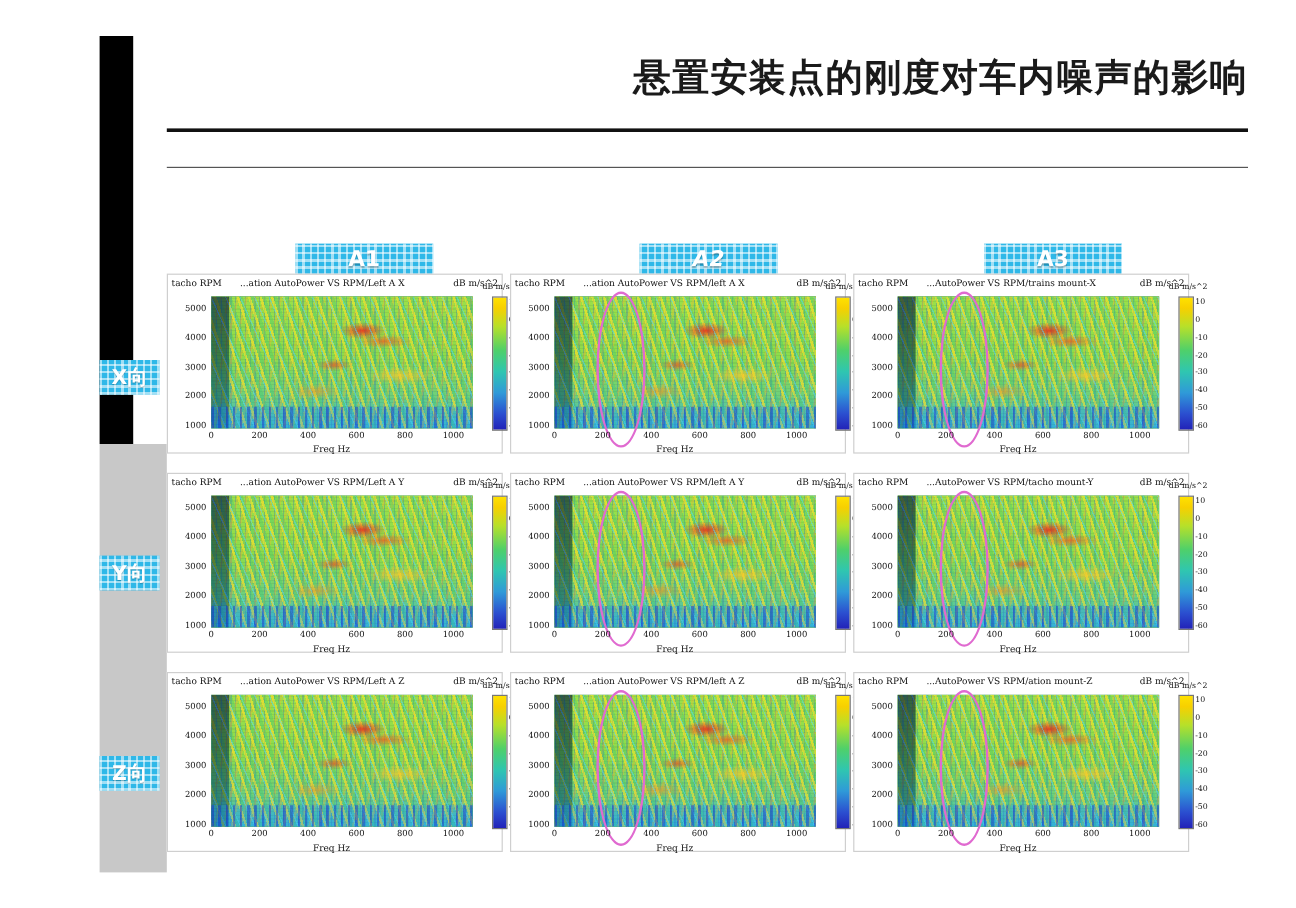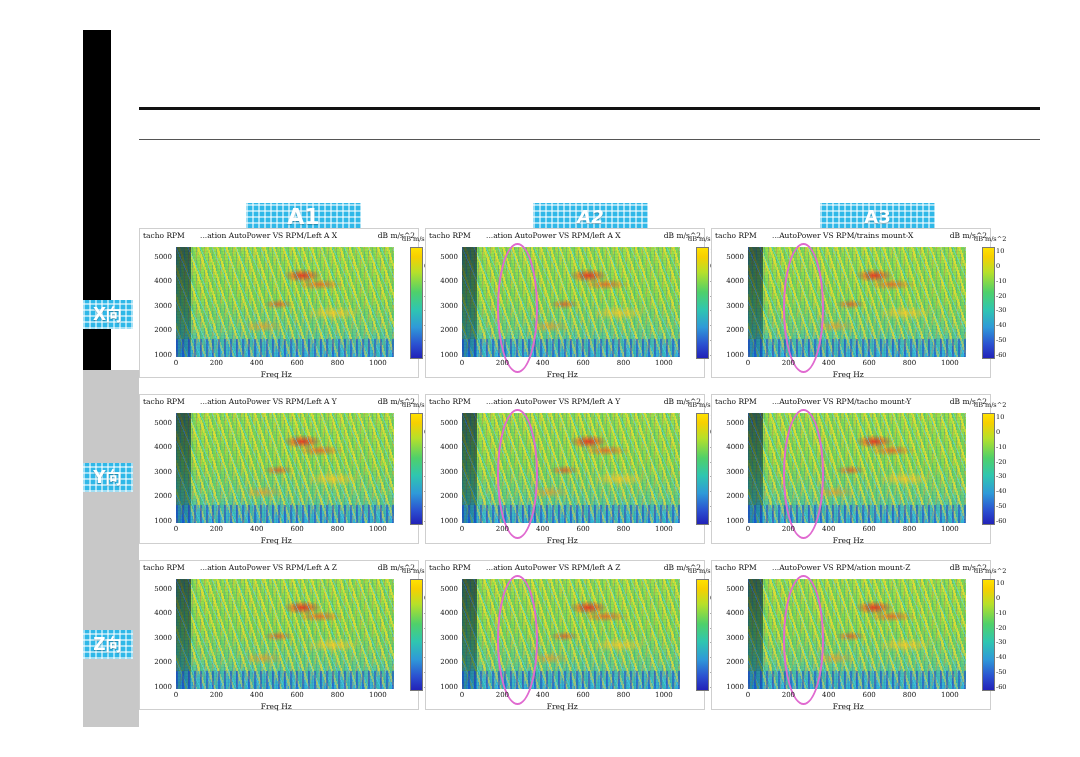--- a/index.html
+++ b/index.html
@@ -47,21 +47,21 @@
     background:
       repeating-linear-gradient(90deg, rgba(255,255,255,.55) 0 2px, rgba(255,255,255,0) 2px 6px),
       repeating-linear-gradient(0deg, rgba(255,255,255,.55) 0 2px, rgba(255,255,255,0) 2px 6px),
       #2fb8e8;
     color:#ffffff;
     font-weight:bold;
     display:flex;align-items:center;justify-content:center;
     font-family:"DejaVu Sans", sans-serif;
     text-shadow:0 1px 1px rgba(0,0,0,.25);
   }
-  #lbl-a1{left:246px;top:203px;width:115px;height:27px;font-size:22px;}
+  #lbl-a1{left:246px;top:203px;width:115px;height:27px;font-size:18px;}
   #lbl-a2{left:533px;top:203px;width:115px;height:27px;font-size:18px;font-style:italic;}
   #lbl-a3{left:820px;top:203px;width:115px;height:27px;font-size:18px;}
   #lbl-mount{left:480px;top:165px;width:182px;height:32px;font-size:19px;}
   #lbl-x{left:83px;top:300px;width:50px;height:29px;font-size:17px;}
   #lbl-y{left:83px;top:463px;width:50px;height:29px;font-size:17px;}
   #lbl-z{left:83px;top:630px;width:50px;height:29px;font-size:17px;}
 
   
   .plots{position:absolute;left:139px;top:228px;}
   .plot{
@@ -132,20 +132,21 @@
   }
 </style>
 </head>
 <body>
 
 <div class="slide">
 
   <div class="left-black"></div>
   <div class="left-gray"></div>
 
+  <div class="title">悬置安装点的刚度对车内噪声的影响</div>
   <div class="title-rule"></div>
   <div class="title-rule2"></div>
 
   <div class="subtext">
   </div>
 
   <div class="cyanbox" id="lbl-a1">A1</div>
   <div class="cyanbox" id="lbl-a2">A2</div>
   <div class="cyanbox" id="lbl-a3">A3</div>
 

